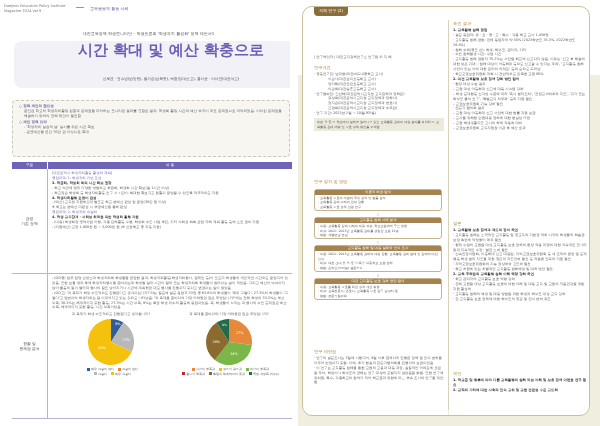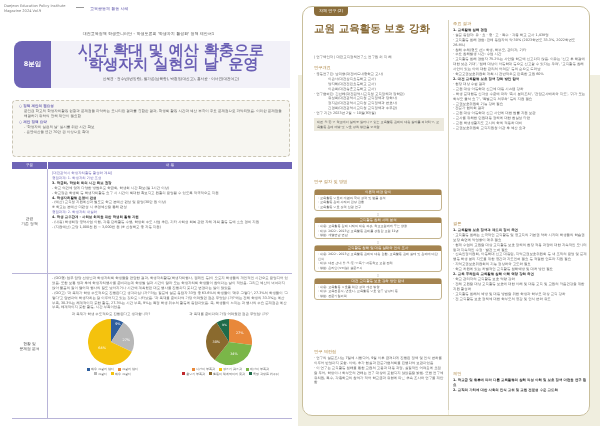--- a/index.html
+++ b/index.html
@@ -57,24 +57,22 @@
   <div class="hdr-org">
     <div>Daejeon Education Policy Institute</div>
     <div>Magazine 2024 Vol.9</div>
   </div>
   <div class="hdr-dash"></div>
   <div class="hdr-sec">교육공동체 활동 사례</div>
 
   <div class="subtitle">대전교육정책 학생모니터단 – 학생토론회 '학생자치 활성화' 정책 제안서1</div>
 
   <div class="title-box"></div>
-  <div class="title-tab">8분임</div>
   <div class="title-main">
     <div>시간 확대 및 예산 확충으로</div>
-    <div>'학생자치 실현의 날' 운영</div>
   </div>
   <div class="authors">신혜경 · 정수빈(변동중), 필가은(삼육중), 박현동(대신고), 홍서윤 · 이서연(대전여고)</div>
 
   <div class="need-box">
     <div class="h">○ 정책 제안의 필요성</div>
     <div style="padding-left:5px">분임원 학교의 학생자치활동 현황과 문제점을 파악하는 모니터링 결과를 종합한 결과, 학생회 활동 시간과 예산 부족이 주요 문제점으로 파악되었음. 이러한 문제점을 해결하기 위하여 정책 제안이 필요함</div>
     <div class="h">○ 제안 정책 요약</div>
     <div style="padding-left:5px">- '학생자치 실현의 날' 실시를 위한 시간 확보</div>
     <div style="padding-left:5px">- 운영예산을 연간 70만 원 이상으로 확대</div>
   </div>
@@ -166,21 +164,20 @@
 
 <div class="rp"></div>
 <div class="rp-band"></div>
 <div class="rcol-l"></div>
 <div class="rcol-r"></div>
 <div class="rdiv"></div>
 <div class="rp-inner"></div>
 
 <div class="badge">자체 연구 (2)</div>
 <div class="rtitle">
-  <div>교원 교육활동 보호 강화</div>
 </div>
 <div class="rr">| 연구책임자 | 대전교육정책연구소 연구원 허 지 혜</div>
 
 <div class="rsec" style="left:314px;top:66px;width:130px">
   <div class="h">연구개요</div>
   <div style="white-space:pre">· 공동연구진: 남미형(대전버드내중학교 교사)</div>
   <div style="white-space:pre">             이은서(대전삼육초등학교 교사)</div>
   <div style="white-space:pre">             양지혜(대전전민초등학교 교사)</div>
   <div style="white-space:pre">             이은희(대전송촌고등학교 교사)</div>
   <div style="white-space:pre">· 연구협력진: 김선혜(대전광역시교육청 교육정책과 장학관)</div>

